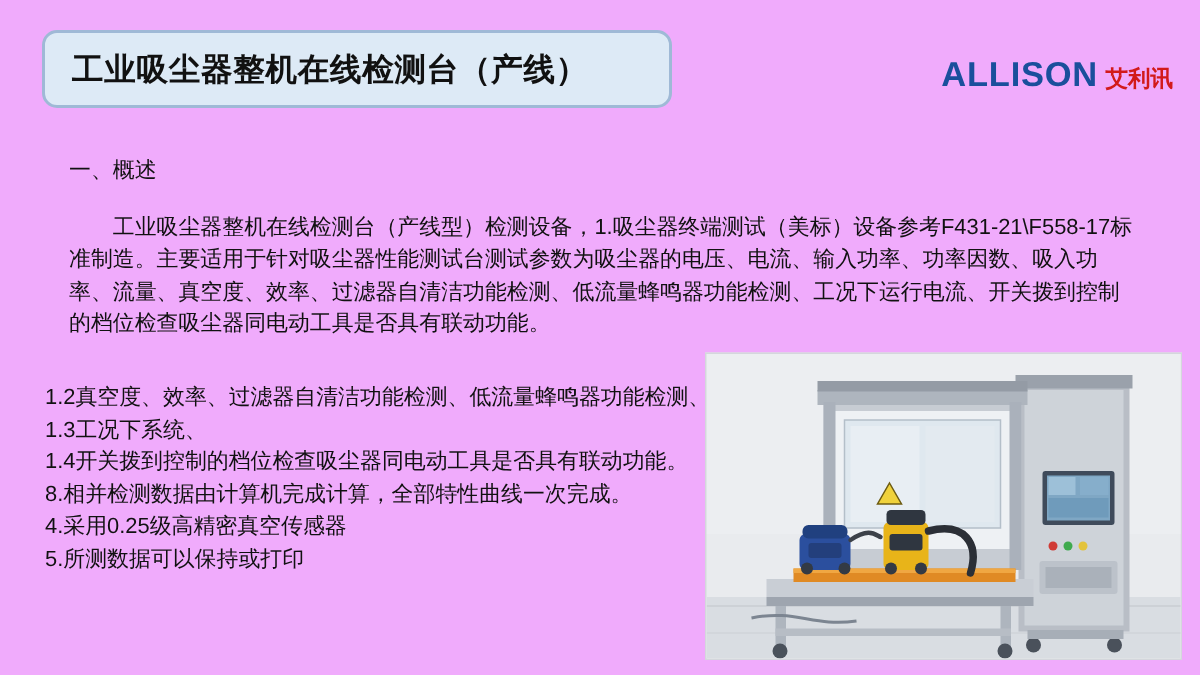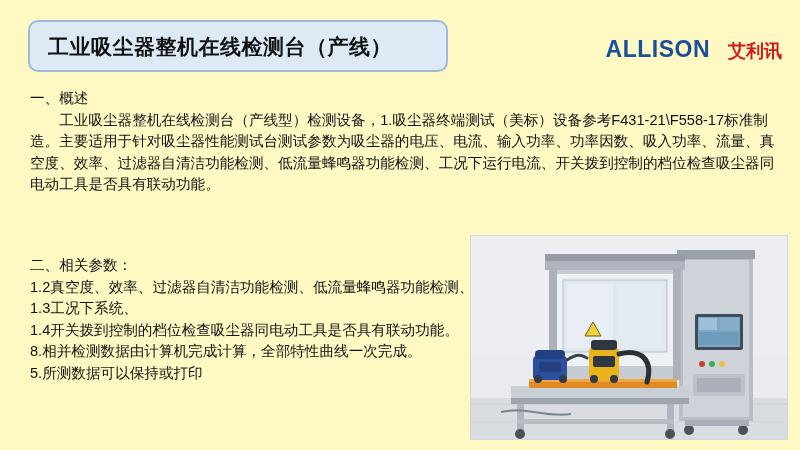--- a/index.html
+++ b/index.html
@@ -12,21 +12,21 @@
     background: #ffffff;
     font-family: "Liberation Sans", "DejaVu Sans", sans-serif;
     overflow: hidden;
     position: relative;
   }
   .page {
     position: absolute;
     left: 0; top: 0;
     width: 800px;
     height: 450px;
-    background: #fef9c3;
+    background: #f0abfc;
   }
   
   .header {
     position: absolute;
     left: 28px;
     top: 20px;
     width: 420px;
     height: 52px;
     background: #ddeaf6;
     border: 2px solid #9fb9d6;
@@ -45,48 +45,47 @@
     white-space: nowrap;
   }
   
   .logo {
     position: absolute;
     right: 18px;
     top: 36px;
     display: flex;
     align-items: baseline;
     height: 28px;
-    gap: 13px;
   }
   .logo-en {
     font-size: 23px;
     font-weight: bold;
     color: #1a4f9c;
     letter-spacing: 0.5px;
     font-family: "Liberation Sans", "DejaVu Sans", sans-serif;
   }
   .logo-cn {
-    font-size: 18px;
+    font-size: 15px;
     font-weight: bold;
     color: #d21a1a;
     margin-left: 5px;
     letter-spacing: 0px;
   }
   
   .content {
     position: absolute;
     left: 30px;
     top: 88px;
     width: 745px;
     color: #111111;
     font-size: 14.6px;
     line-height: 21.5px;
   }
   .content p {
-    margin: 0;
+    margin: 16px;
     padding: 0;
     white-space: pre-wrap;
   }
   .indent {
     text-indent: 2em;
   }
   .sec-head {
     margin-top: 0px;
   }
   .col-left {
@@ -128,25 +127,25 @@
     <span class="logo-en">ALLISON</span>
     <span class="logo-cn">艾利讯</span>
   </div>
 
   <div class="content">
     <p class="sec-head">一、概述</p>
     <p class="indent">工业吸尘器整机在线检测台（产线型）检测设备，1.吸尘器终端测试（美标）设备参考F431-21\F558-17标准制造。主要适用于针对吸尘器性能测试台测试参数为吸尘器的电压、电流、输入功率、功率因数、吸入功率、流量、真空度、效率、过滤器自清洁功能检测、低流量蜂鸣器功能检测、工况下运行电流、开关拨到控制的档位检查吸尘器同电动工具是否具有联动功能。</p>
   </div>
 
   <div class="col-left">
-    <p>二、相关参数：</p>
     <p>1.2真空度、效率、过滤器自清洁功能检测、低流量蜂鸣器功能检测、</p>
     <p>1.3工况下系统、</p>
     <p>1.4开关拨到控制的档位检查吸尘器同电动工具是否具有联动功能。</p>
     <p>8.相并检测数据由计算机完成计算，全部特性曲线一次完成。</p>
+    <p>4.采用0.25级高精密真空传感器</p>
     <p>5.所测数据可以保持或打印</p>
   </div>
 
   <div class="photo">
     <svg width="318" height="205" viewBox="0 0 318 205" xmlns="http://www.w3.org/2000/svg">
 
       <rect x="0" y="0" width="318" height="205" fill="#e9ebee"></rect>
       <rect x="0" y="0" width="318" height="120" fill="#eceef1"></rect>
 
       <rect x="0" y="162" width="318" height="43" fill="#d9dde2"></rect>

